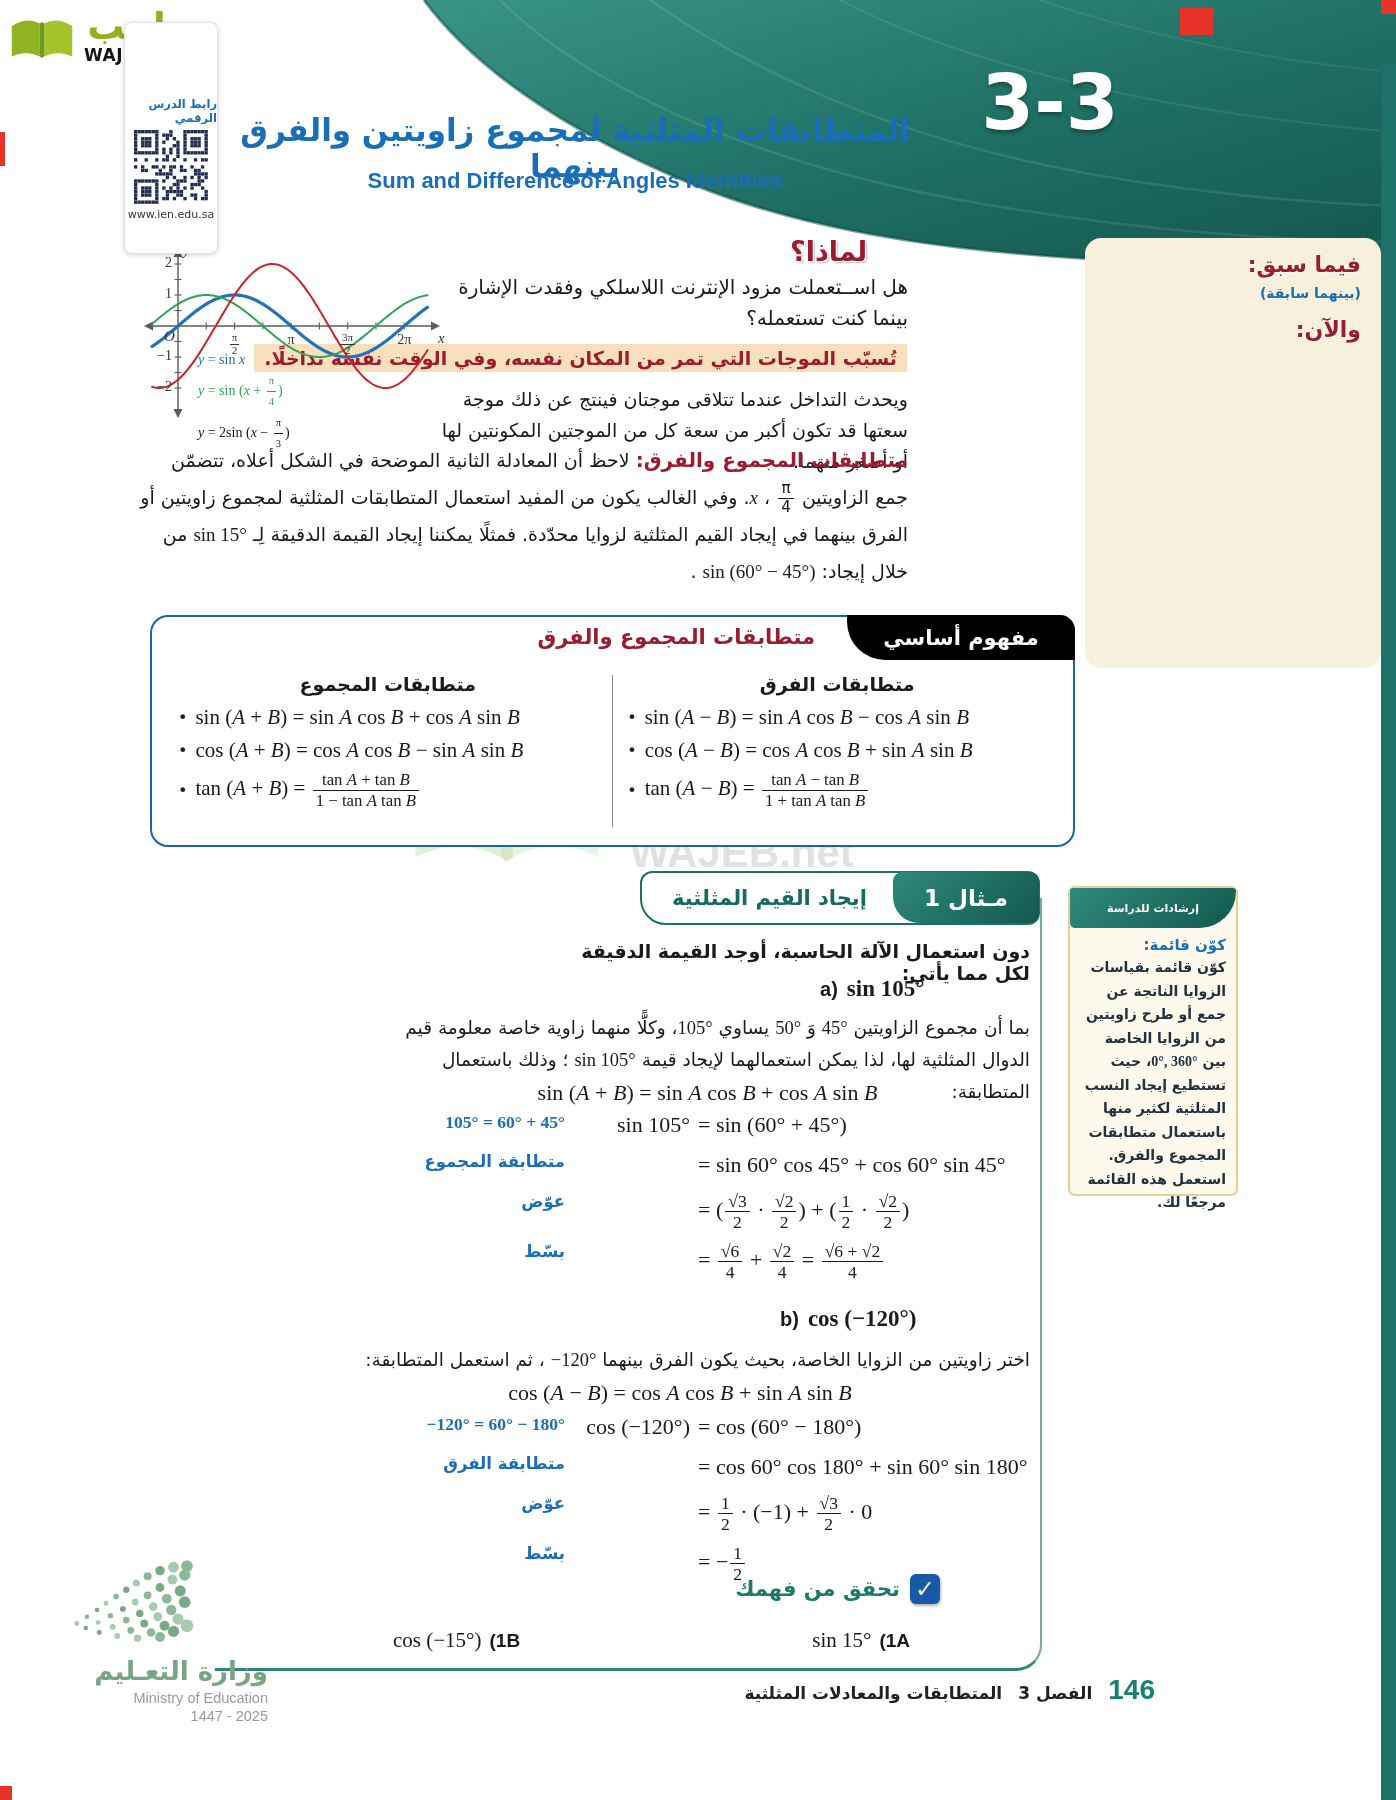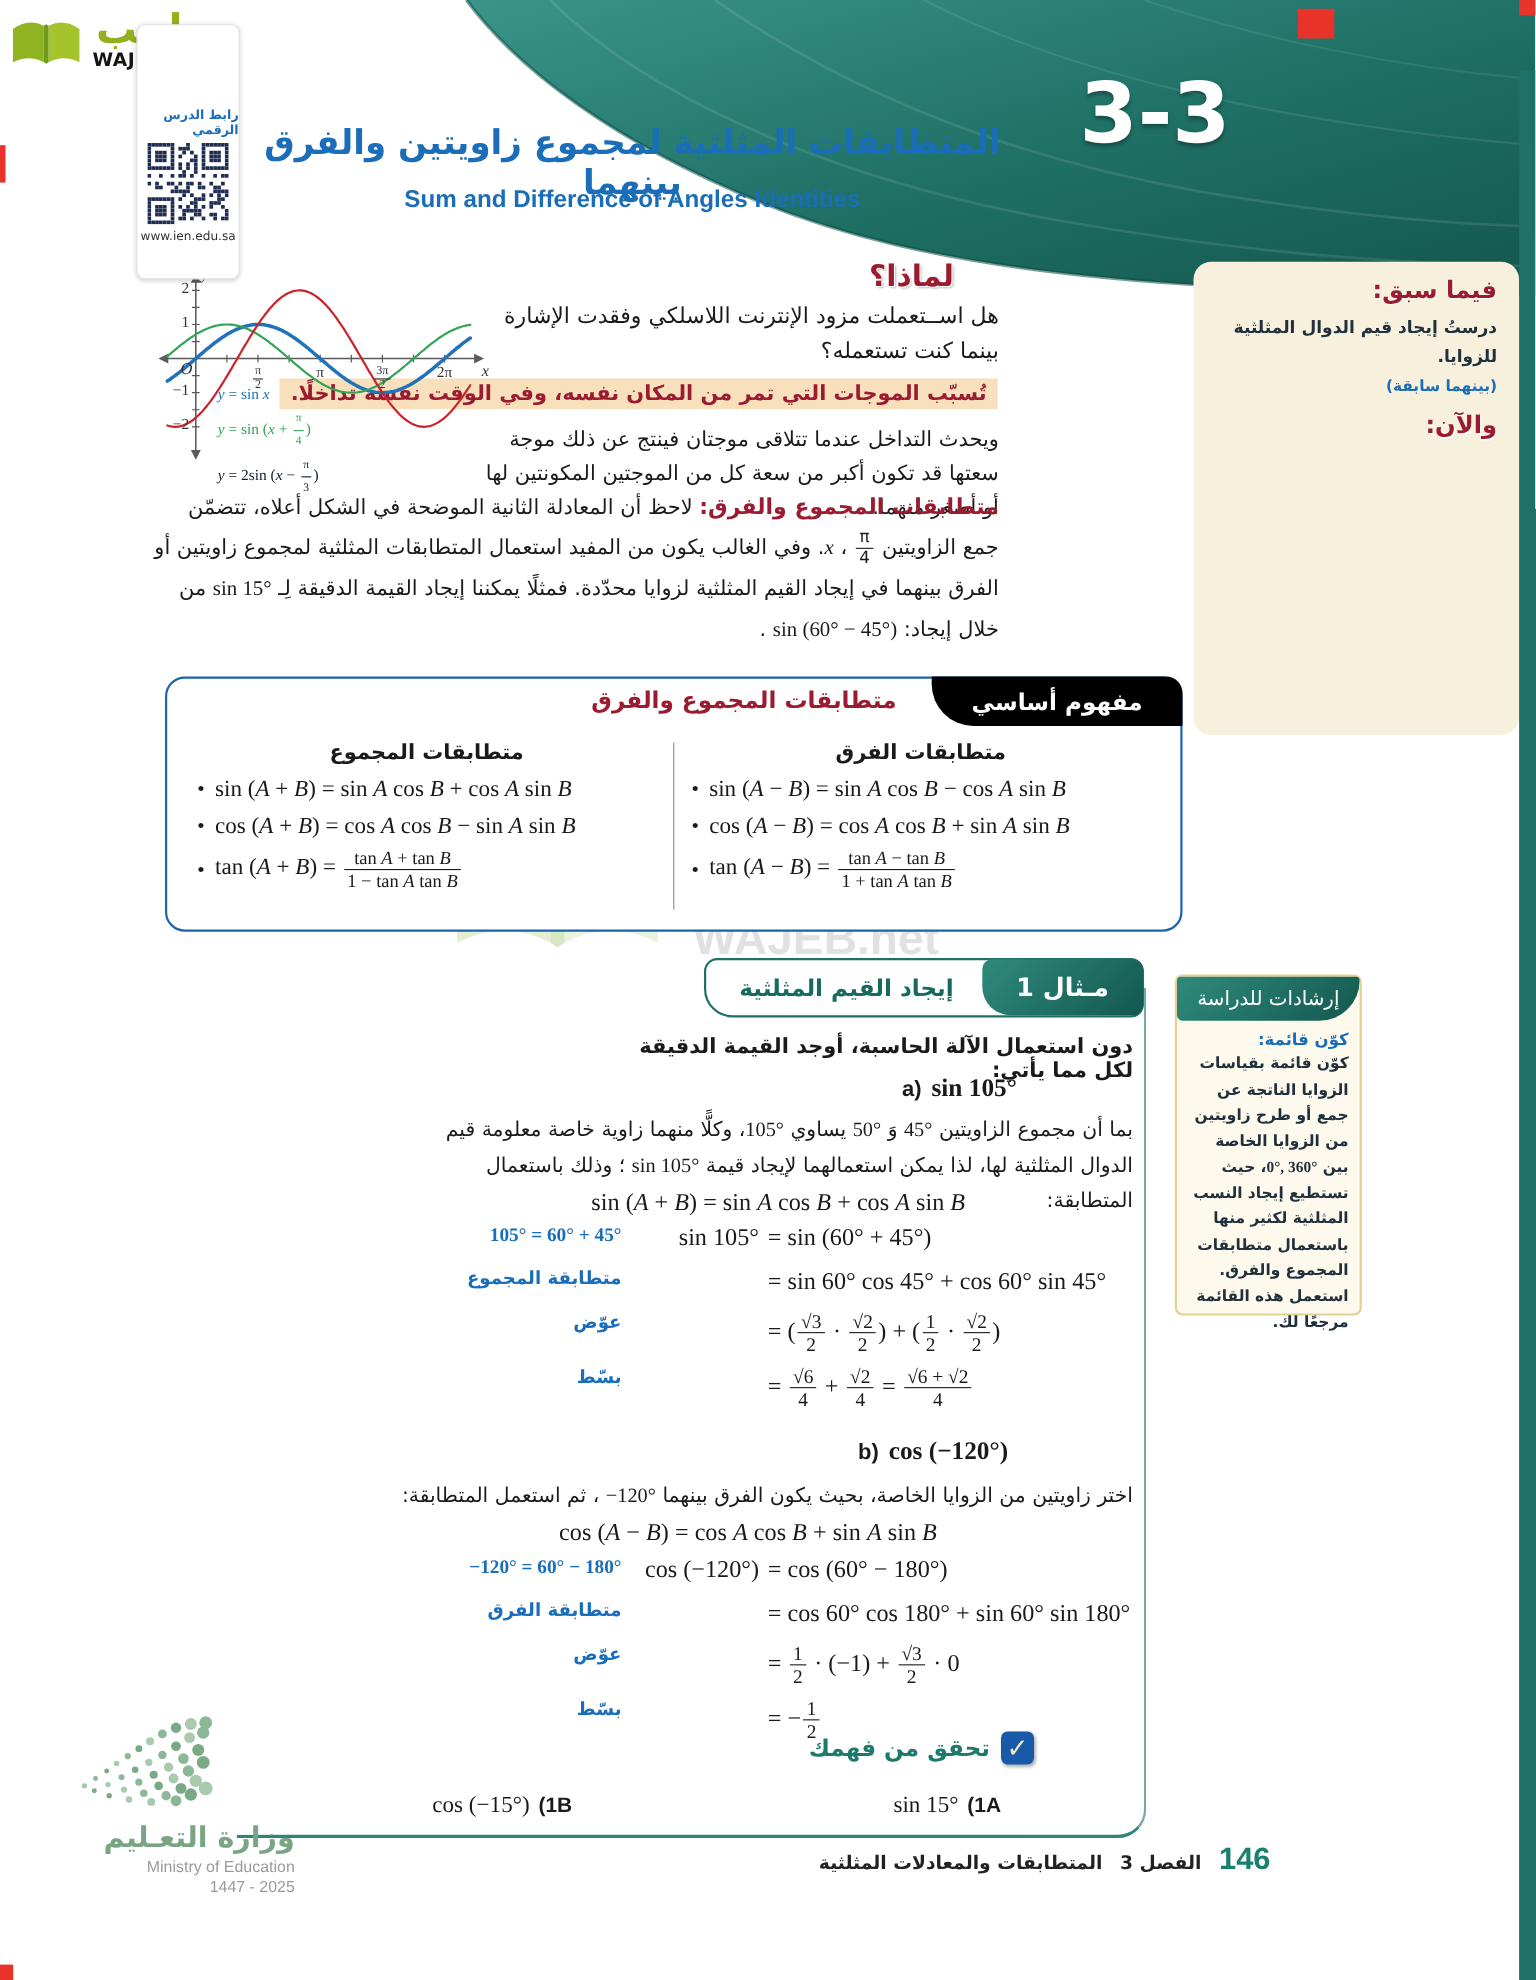--- a/index.html
+++ b/index.html
@@ -111,21 +111,21 @@
               font-size:24px;font-weight:700;display:flex;align-items:center;justify-content:center;
               box-shadow:1px 2px 3px rgba(0,0,0,.3);flex:none;}
   .check-title{color:#1c7a6a;font-size:21px;font-weight:700;}
   .check-item{display:flex;justify-content:flex-start;align-items:baseline;gap:8px;direction:ltr;z-index:2;}
   .check-item .eq{font-size:21px;}
   .check-item b{font-size:19px;font-family:"Liberation Sans",sans-serif;}
   
   .study{left:1068px;top:886px;width:170px;height:310px;background:#fdf9ec;border:2px solid #e3d193;
          border-radius:7px;z-index:2;box-sizing:border-box;}
   .study-head{height:40px;background:linear-gradient(135deg,#2f8a7c,#13584f);
-              border-radius:4px 4px 42px 6px;color:#fff;font-size:18px;font-weight:400;
+              border-radius:4px 4px 42px 6px;color:#fff;font-size:11px;font-weight:700;
               display:flex;align-items:center;justify-content:center;}
   .study-sub{color:#1a6db8;font-size:15px;font-weight:700;text-align:right;margin:8px 10px 2px;}
   .study-body{font-size:14px;font-weight:700;color:#20303d;line-height:23.5px;text-align:right;
               margin:0 10px;}
   .study-body .ltr{font-size:14px;font-family:"Liberation Serif",serif;}
   
   .footer-row{top:1674px;right:241px;display:flex;direction:rtl;align-items:baseline;gap:16px;z-index:2;}
   .page-num{color:#17806f;font-size:28px;font-weight:700;font-family:"Liberation Sans",sans-serif;}
   .footer-ch{font-size:17px;font-weight:700;color:#222;}
   .footer-title{font-size:17px;font-weight:700;color:#222;}
@@ -375,21 +375,20 @@
         <rect x="20" y="19" width="0.95" height="0.95" fill="#1f2d52"></rect>
       </svg>
     <div class="qr-url">www.ien.edu.sa</div>
   </div>
 
   <div class="abs title-ar">المتطابقات المثلثية لمجموع زاويتين والفرق بينهما</div>
   <div class="abs title-en">Sum and Difference of Angles Identities</div>
 
   <div class="abs cream">
     <div class="side-head">فيما سبق:</div>
-    <div class="side-body">درستُ إيجاد قيم الدوال المثلثية للزوايا.</div>
     <div class="side-note">(بينهما سابقة)</div>
     <div class="side-head">والآن:</div>
   </div>
 
   <div class="abs why-head">لماذا؟</div>
   <div class="abs why-intro">هل اســتعملت مزود الإنترنت اللاسلكي وفقدت الإشارة بينما كنت تستعمله؟</div>
   <div class="abs why-hl">تُسبّب الموجات التي تمر من المكان نفسه، وفي الوقت نفسه تداخلًا.</div>
   <div class="abs why-body">ويحدث التداخل عندما تتلاقى موجتان فينتج عن ذلك موجة سعتها قد تكون أكبر من سعة كل من الموجتين المكونتين لها أو أصغر منهما.</div>
 
   <div class="abs graph">

